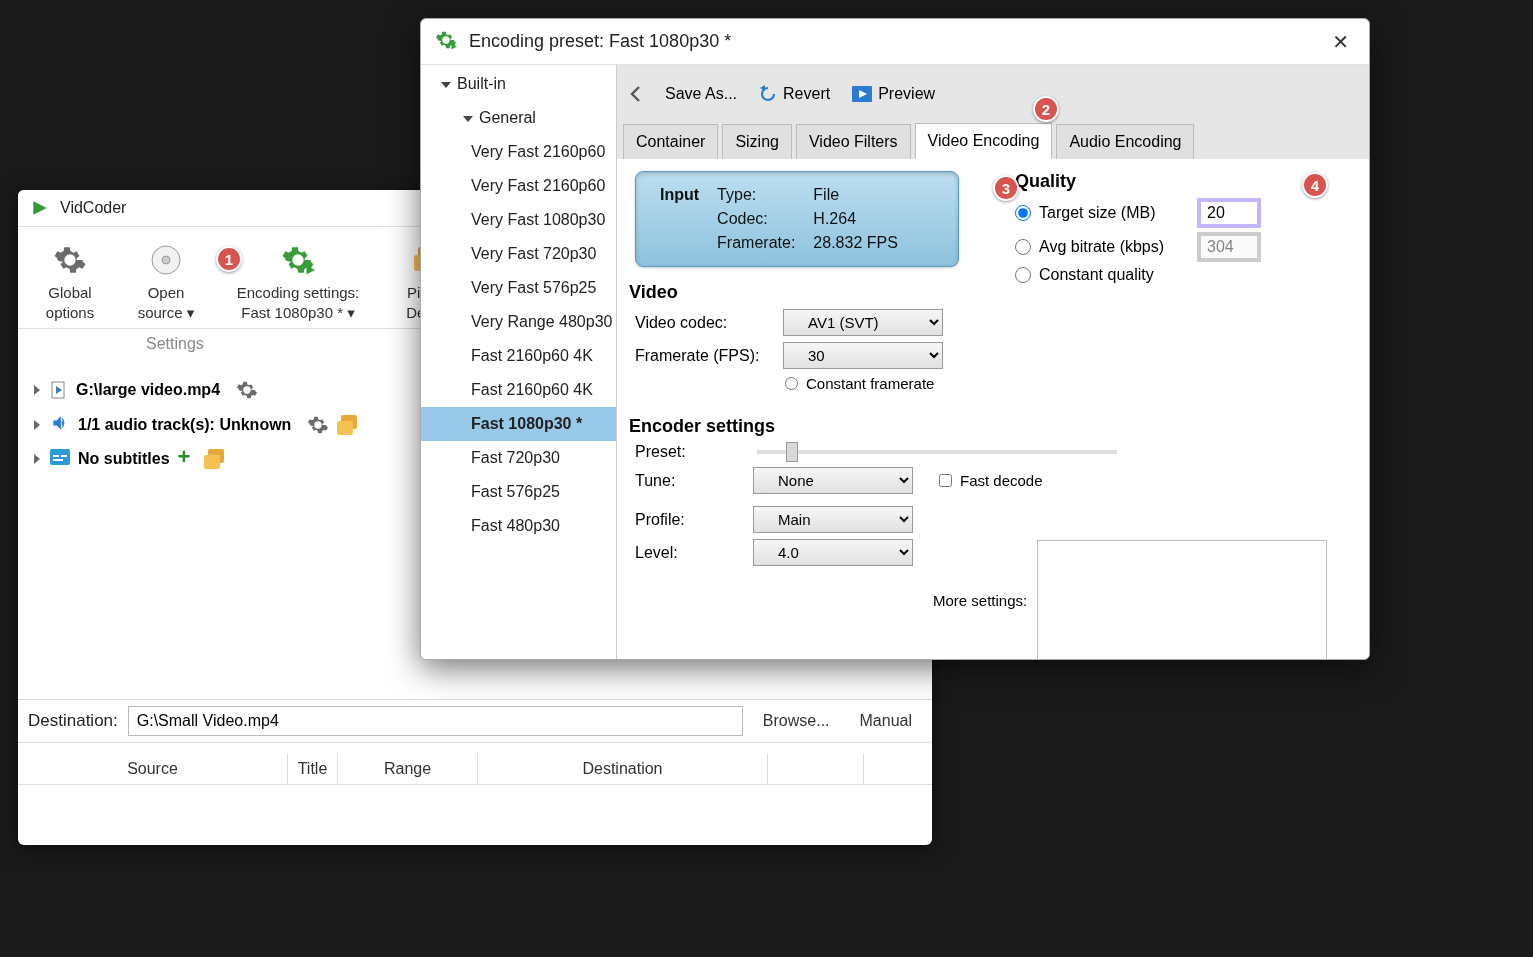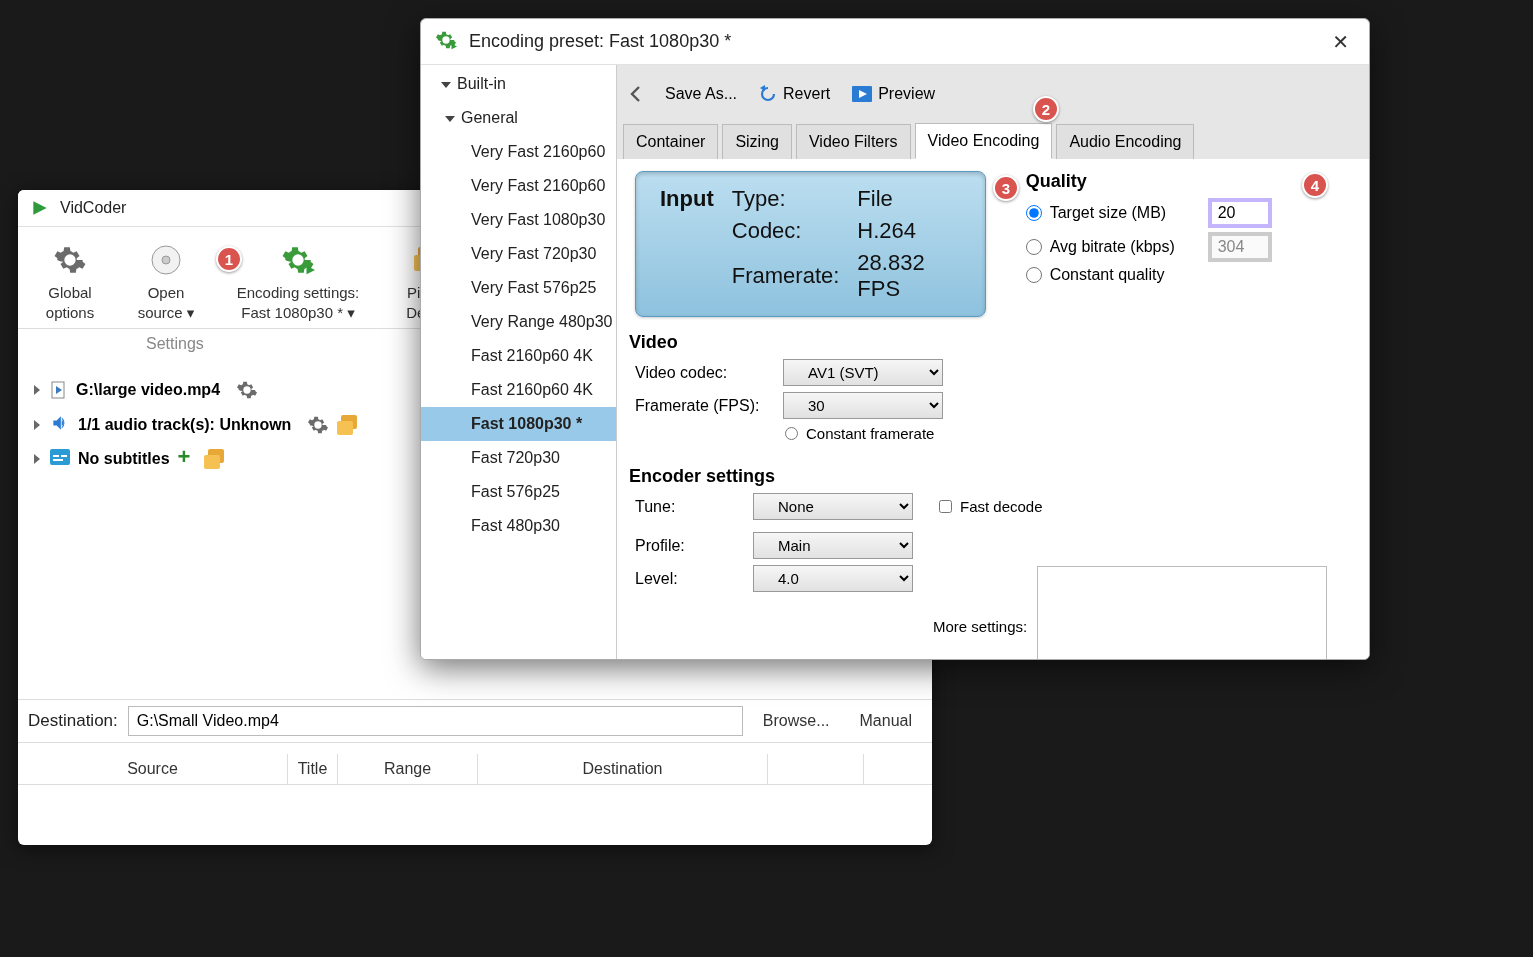--- a/index.html
+++ b/index.html
@@ -196,21 +196,21 @@
   }
   .preset-tree::-webkit-scrollbar { width: 18px; background: #f0f0f0; }
   .preset-tree::-webkit-scrollbar-thumb { background: #c6c6c6; }
   .tree-row {
     padding: 8px 10px 8px 20px;
     font-size: 16px;
     color: #222;
     white-space: nowrap;
     cursor: pointer;
   }
-  .tree-row.level2 { padding-left: 24px; }
+  .tree-row.level2 { padding-left: 42px; }
   .tree-row.level3 { padding-left: 50px; }
   .tree-row.selected { background: #99c9e8; font-weight: 600; }
   .tree-arrow {
     display: inline-block;
     width: 0; height: 0;
     border-left: 5px solid transparent;
     border-right: 5px solid transparent;
     border-top: 6px solid #444;
     margin-right: 6px;
     vertical-align: middle;
@@ -264,21 +264,21 @@
   }
 
   .info-chip {
     display: inline-block;
     background: linear-gradient(#bcdef0,#8ec2de);
     border: 1px solid #5a9bc2;
     border-radius: 8px;
     padding: 10px 50px 10px 14px;
     box-shadow: 0 2px 4px rgba(0,0,0,0.2) inset, 0 1px 3px rgba(0,0,0,0.2);
   }
-  .info-chip table td { padding: 2px 8px; font-size: 22px; color: #111; margin-left: 24px; }
+  .info-chip table td { padding: 2px 8px; font-size: 16px; color: #111; margin-left: 24px; }
   .info-chip td.k { font-weight: 500; }
   .info-chip td.head { font-weight: 700; }
 
   .section-title { font-weight: 700; font-size: 18px; margin: 12px 0 6px 0; }
   .form-row { display: flex; align-items: center; gap: 8px; margin: 6px 0; }
   .form-row label { width: 140px; font-size: 16px; }
   select.combo {
     width: 160px;
     padding: 3px 20px;
     font-size: 15px;
@@ -579,20 +579,24 @@
             </div>
             <div class="qrow">
               <input type="radio" style="">
               <span>Constant quality</span>
             </div>
           </div>
         </div>
 
         <div class="section-title" style="margin-left:-6px; margin-top:18px;">Encoder settings</div>
         <div class="form-row">
+          <label style="width:110px">Preset:</label>
+          <input type="range" class="slider" min="0" max="12" value="1" style="">
+        </div>
+        <div class="form-row">
           <label style="width:110px">Tune:</label>
           <select class="combo"><option>None</option></select>
           <input type="checkbox" style="margin-left: 18px;">
           <span>Fast decode</span>
         </div>
         <div style="display:flex; gap:20px; align-items:flex-start;">
           <div>
             <div class="form-row">
               <label style="width:110px">Profile:</label>
               <select class="combo"><option>Main</option></select>

